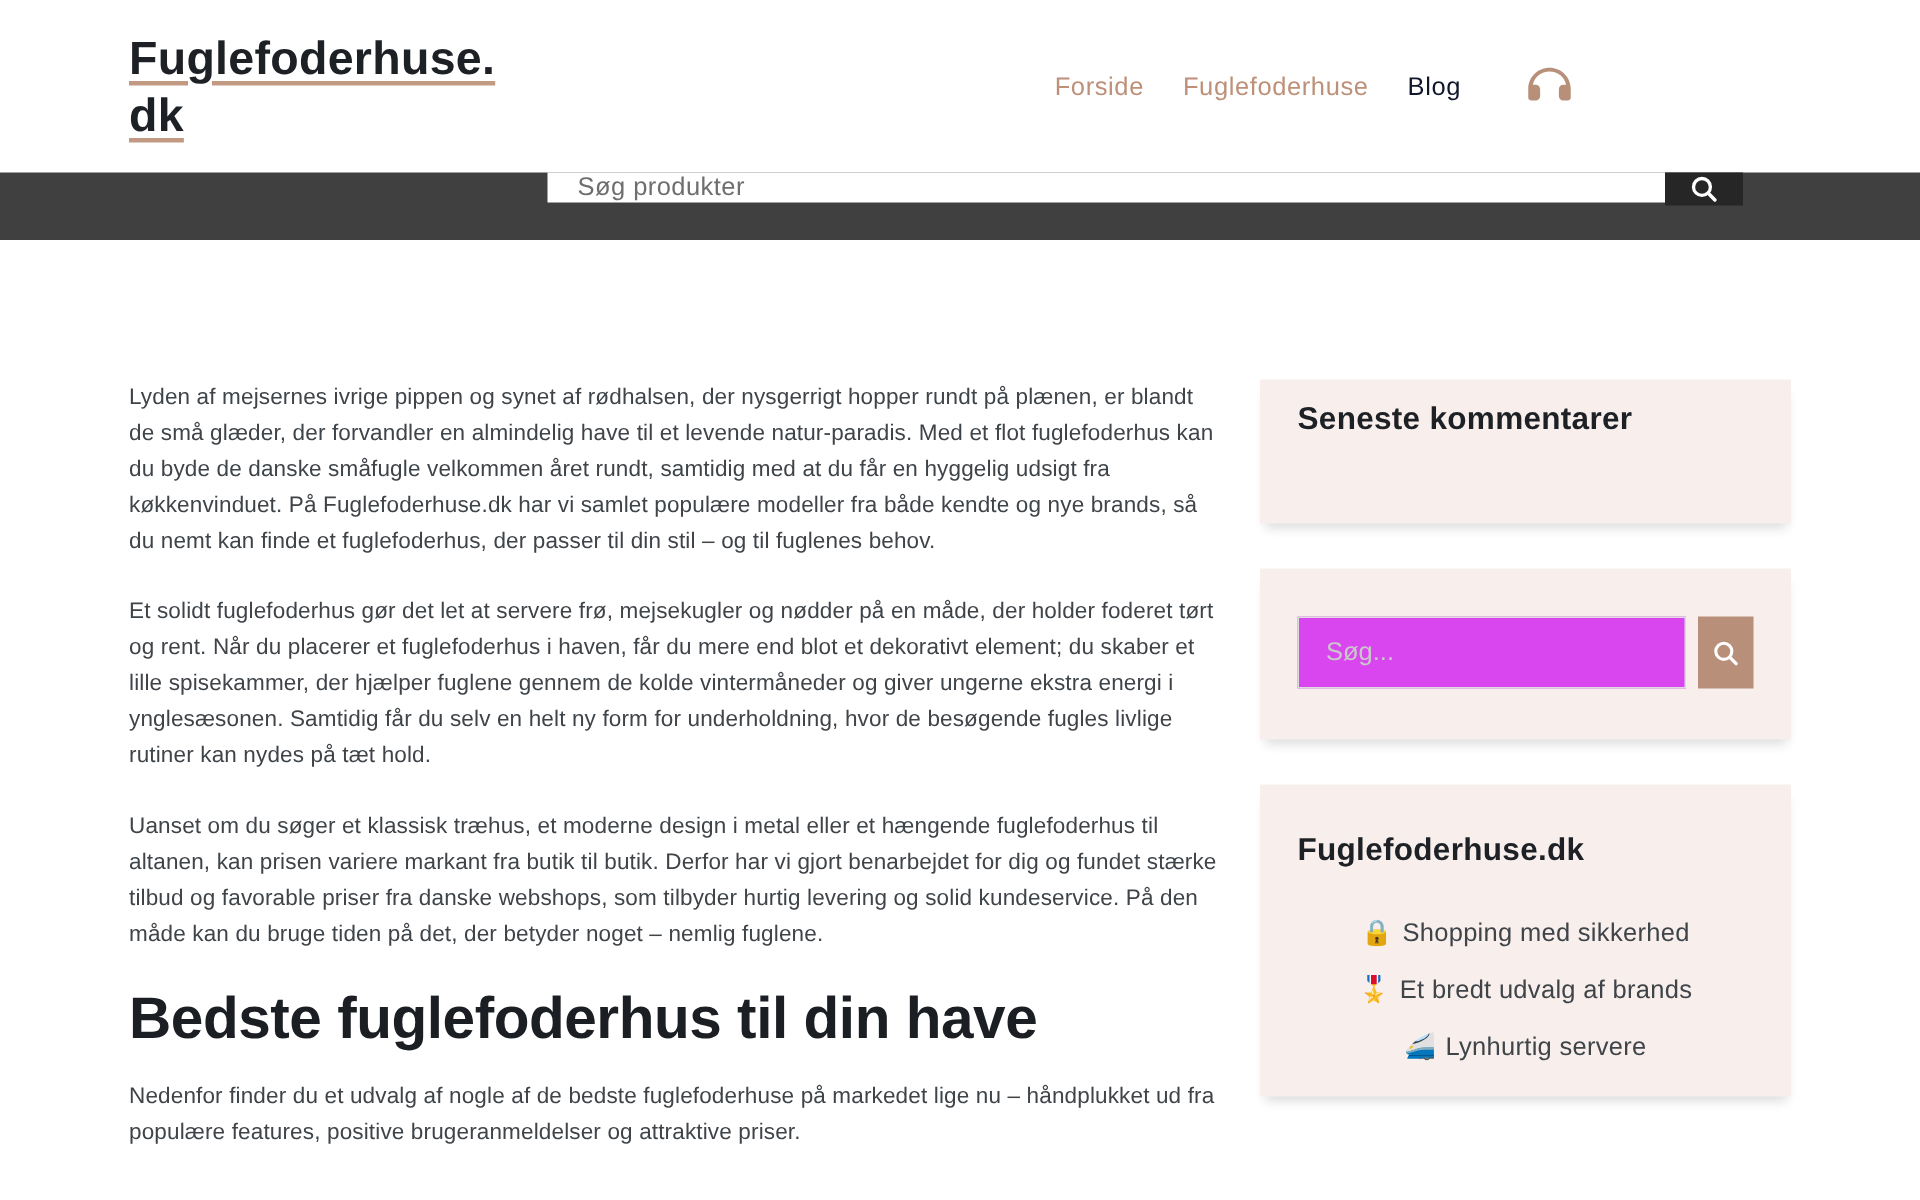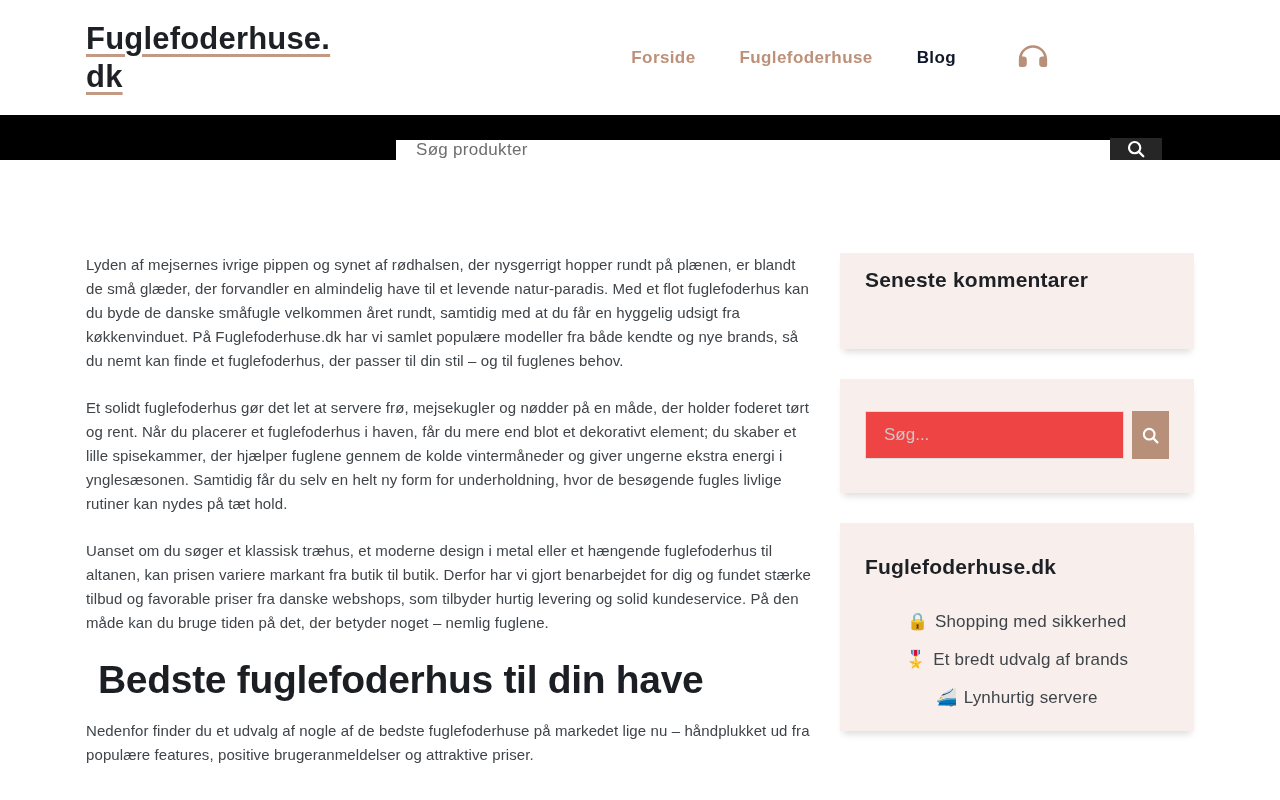--- a/index.html
+++ b/index.html
@@ -32,40 +32,39 @@
     text-decoration: underline;
     text-decoration-color: #c29a83;
     text-decoration-thickness: 3px;
     text-underline-offset: 5px;
     overflow-wrap: anywhere;
     cursor: pointer;
   }
   .main-nav {
     display: flex;
     align-items: center;
-    gap: 44px;
-    font-size: 17px;
-    font-weight: 700;
+    gap: 26px;
+    font-size: 17px;
+    font-weight: 400;
     letter-spacing: 0.4px;
   }
   .nav-link { text-decoration: none; cursor: pointer; color: #bd9179; }
   .nav-link.current { color: #0f172a; }
   .headphones-btn {
     margin-left: 16px;
     background: none; border: none; padding: 0;
     cursor: pointer; display: flex; align-items: center;
   }
 
   
   .search-banner {
     height: 45px;
-    background: #000000;
-    display: flex;
-    align-items: flex-end;
-    padding-left: 31px;
+    background: #404040;
+    display: flex;
+    align-items: flex-start;
   }
   .banner-spacer-left  { width: 365px; }
   .banner-spacer-right { width: 118px; }
   .banner-input {
     flex: 1;
     border: none; outline: none;
     background: #ffffff;
     padding: 0 20px;
     font-size: 17px;
     font-family: "Liberation Sans", sans-serif;
@@ -89,21 +88,21 @@
   }
   .article-col { width: 728px; }
   .article-col p {
     margin: 0 0 23px 0;
     font-size: 15px;
     line-height: 24px;
     color: #3f4449;
     letter-spacing: 0.1px;
   }
   .article-col h1 {
-    margin: 12px 0 16px 12px;
+    margin: 12px 0 16px 0;
     font-size: 39px;
     line-height: 1.15;
     font-weight: 800;
     color: #1b1e23;
     letter-spacing: -0.3px;
     white-space: nowrap;
   }
 
   
   .sidebar {
@@ -124,21 +123,21 @@
     color: #1d2025;
     letter-spacing: 0.2px;
   }
   .widget.comments { padding: 15px 25px 57px 25px; }
 
   .widget.search-widget { padding: 32px 25px 34px 25px; }
   .sidebar-search-form { display: flex; gap: 8px; }
   .sidebar-search-input {
     width: 284px; height: 48px;
     border: 1px solid #dcdcdc;
-    background: #ef4444;
+    background: #d946ef;
     padding: 0 18px;
     font-size: 17px;
     font-family: "Liberation Sans", sans-serif;
     color: #333;
     outline: none;
   }
   .sidebar-search-input::placeholder { color: #c9c9c9; opacity: 1; }
   .sidebar-search-btn {
     width: 51px; height: 48px;
     border: none;

